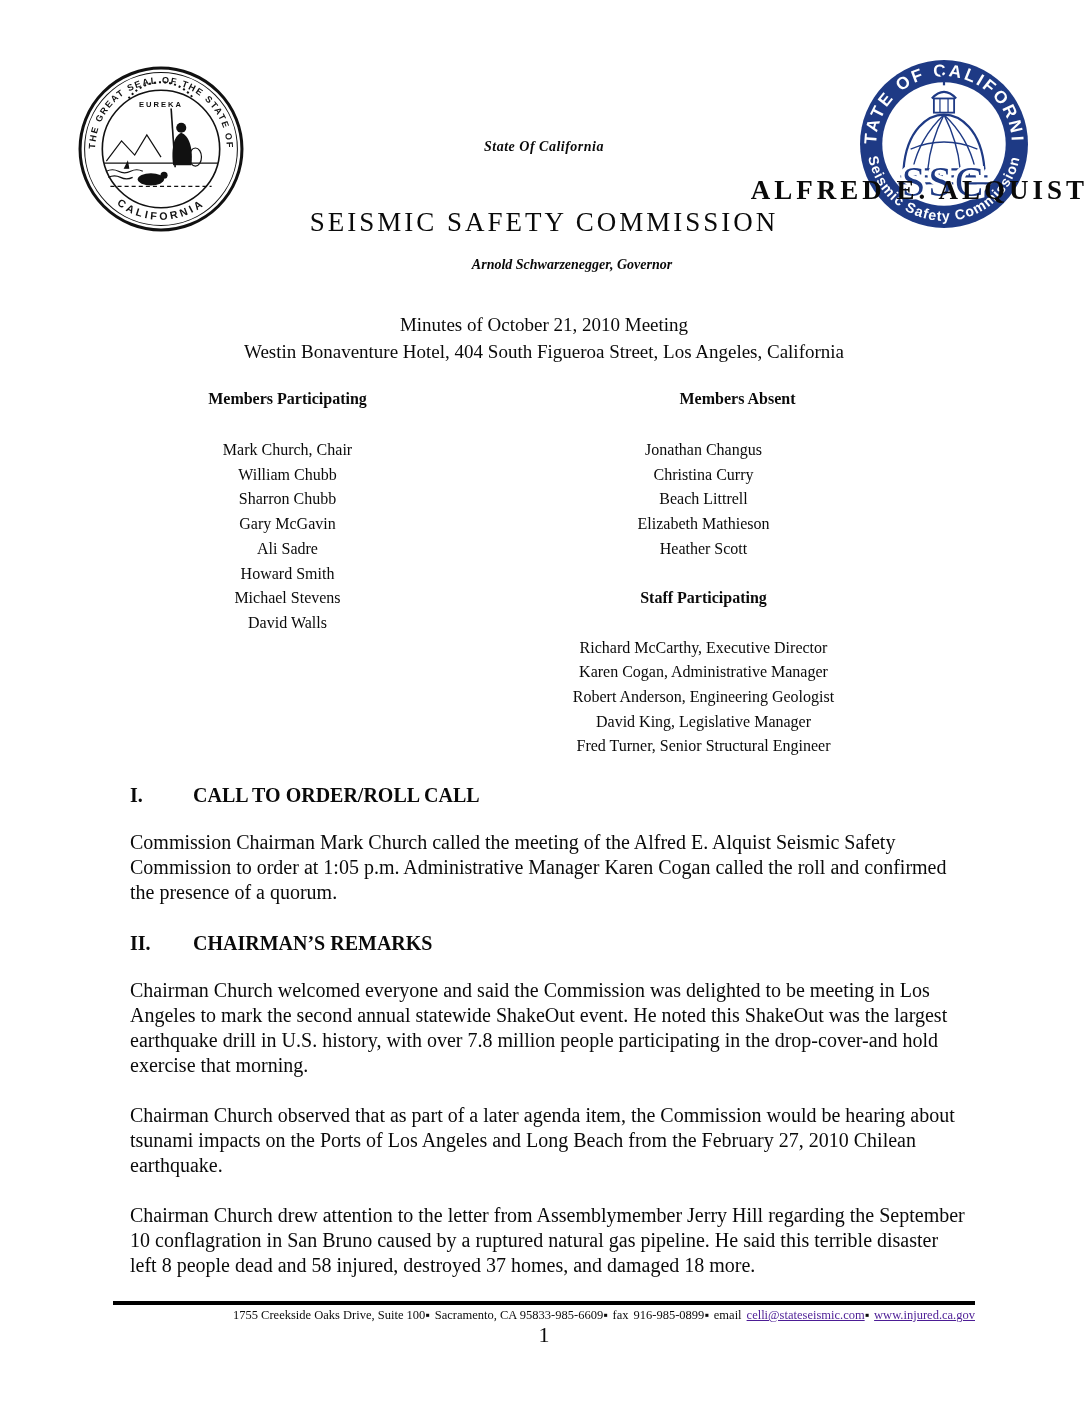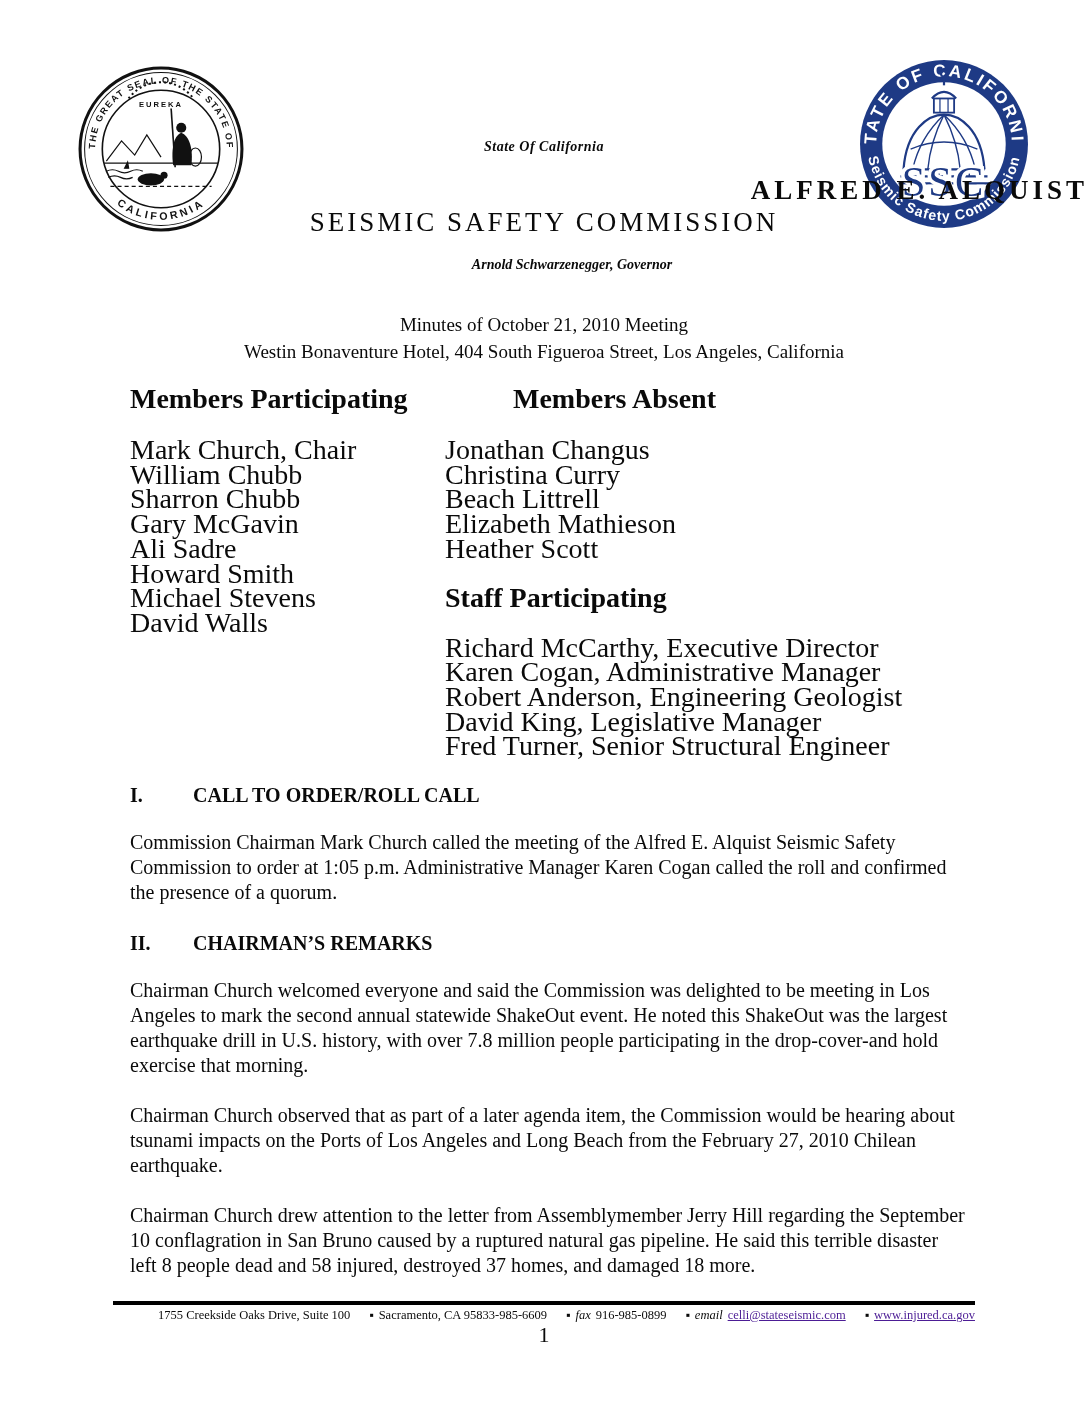--- a/index.html
+++ b/index.html
@@ -28,43 +28,43 @@
   .hdr-governor {
     position:absolute; top:257px; left:0; width:100%; text-align:center;
     font-size:14px; font-style:italic; font-weight:700;margin-left:28px;
   }
   
   .meeting { position:absolute; top:311px; left:0; width:100%; text-align:center;
     font-size:19px; line-height:27px; }
   
   .attendance {
     position:absolute; top:386px; left:130px; width:832px;
-    display:grid; grid-template-columns:315px 1fr; font-size:28px;
+    display:grid; grid-template-columns:315px 1fr; font-size:16px;text-align:center;
   }
   .att-col { display:flex; flex-direction:column; }
   .att-header { font-weight:700; line-height:25px; }
   .att-header.absent { padding-left:68px; }
   .att-gap { height:27px; }
   .att-line { line-height:24.7px; min-height:24.7px; }
   .att-line.bold { font-weight:700; }
   
   .sections { position:absolute; top:782px; left:130px; width:835px; font-size:20px; }
   .sec-heading { display:flex; font-weight:700; line-height:26px; margin-bottom:22px; }
   .sec-heading .numeral { width:63px; flex:none; }
   .sec-par { line-height:25px; margin-bottom:25px; }
   .sec-heading.second { margin-top:1px; }
   
   .footer-rule { position:absolute; top:1301px; left:113px; width:862px; border-top:4px solid #000; }
   .footer-text {
     position:absolute; top:1308px; left:113px; width:862px;
-    display:flex; justify-content:space-between; align-items:baseline;
+    display:flex; justify-content:flex-end; align-items:baseline;
     padding-left:45px; font-size:12.5px; white-space:nowrap;
   }
   .footer-text .seg { display:inline-flex; gap:5px; align-items:baseline; }
-  .footer-text .lbl { font-style:italic; }
+  .footer-text .lbl { }
   .footer-text .lnk { text-decoration:underline; color:#4c1d95; }
   .page-number { position:absolute; top:1322px; left:0; width:100%; text-align:center; font-size:22px; }
 </style>
 </head>
 <body>
 
 <div class="page">
 
   <div class="seal-left">
     <svg viewBox="0 0 168 168" width="170" height="170">

